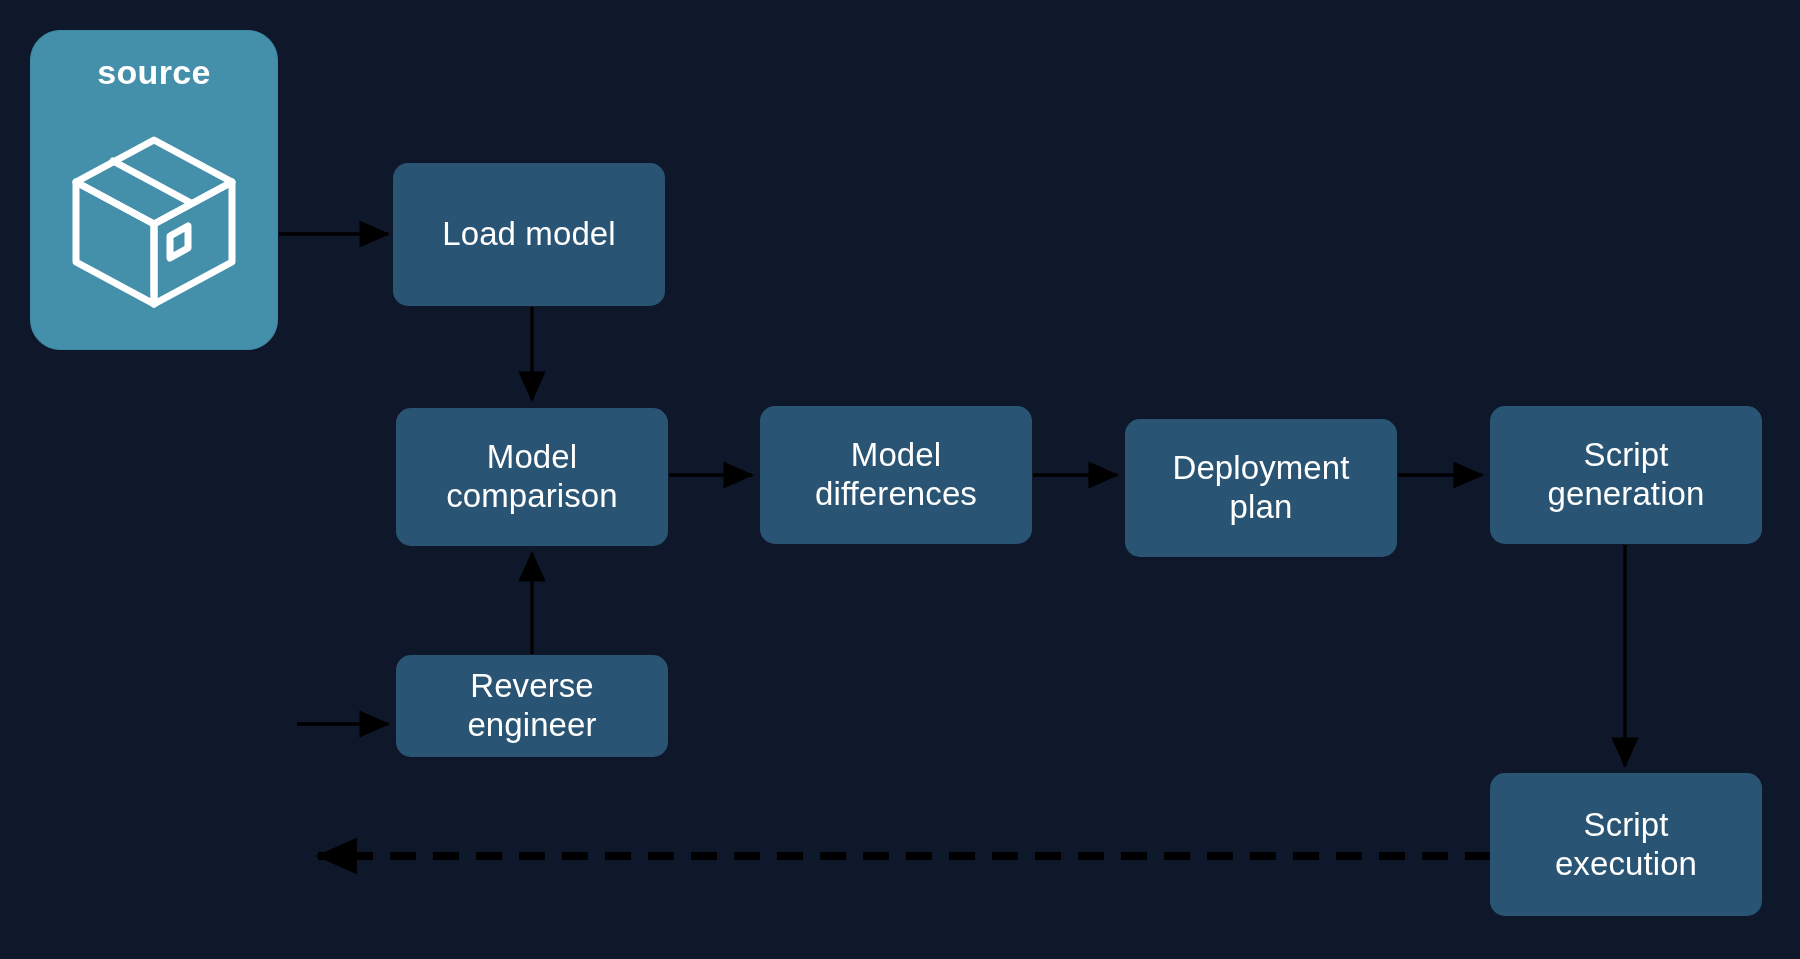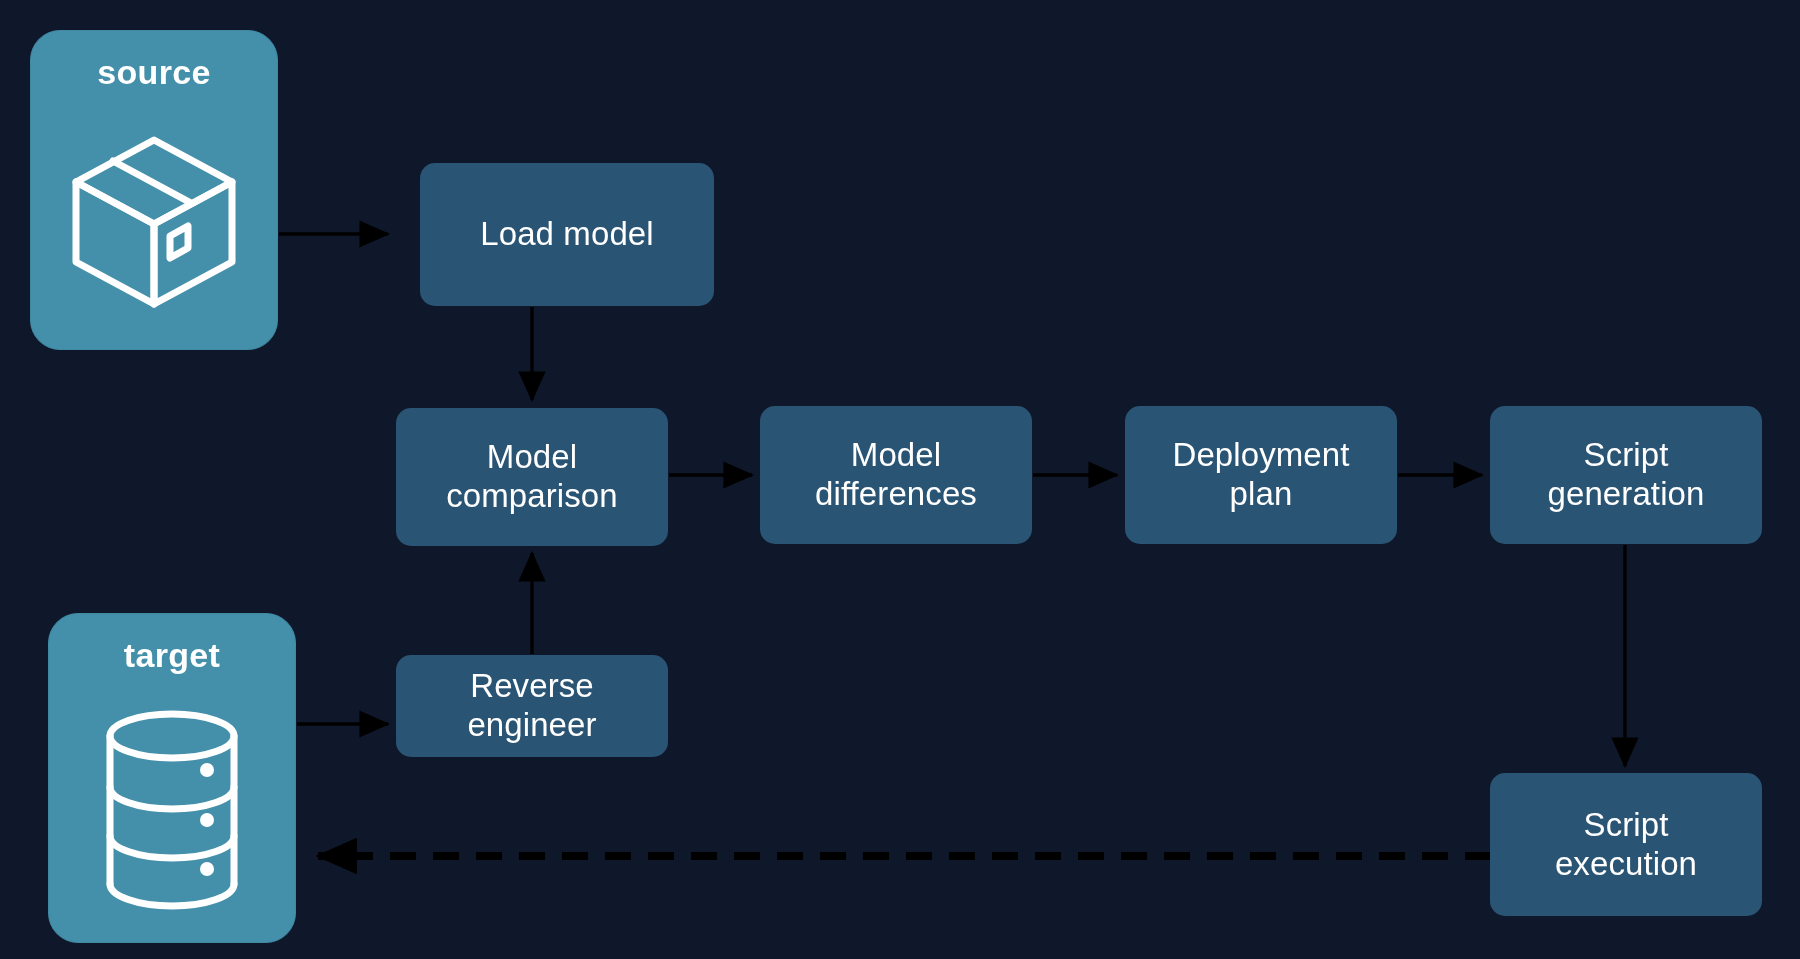--- a/index.html
+++ b/index.html
@@ -65,25 +65,25 @@
     flex: 1;
     display: flex;
     align-items: center;
     justify-content: center;
     width: 100%;
   }
 
   
   #node-source          { left: 30px;   top: 30px;  width: 248px; height: 320px; }
   #node-target          { left: 48px;   top: 613px; width: 248px; height: 330px; }
-  #node-load-model      { left: 420px;  top: 163px; width: 294px; height: 143px; justify-content: center; }
+  #node-load-model      { left: 393px;  top: 163px; width: 272px; height: 143px; justify-content: center; }
   #node-model-comparison{ left: 396px;  top: 408px; width: 272px; height: 138px; }
   #node-reverse-engineer{ left: 396px;  top: 655px; width: 272px; height: 102px; }
   #node-model-differences{left: 760px;  top: 406px; width: 272px; height: 138px; }
-  #node-deployment-plan { left: 1125px; top: 406px; width: 272px; height: 138px; }
+  #node-deployment-plan { left: 1125px; top: 419px; width: 272px; height: 138px; }
   #node-script-generation{left: 1490px; top: 406px; width: 272px; height: 138px; }
   #node-script-execution{ left: 1490px; top: 773px; width: 272px; height: 143px; }
 </style>
 </head>
 <body>
 
 <div id="stage">
 
   <svg id="edges" viewBox="0 0 1800 959" width="1800" height="959" xmlns="http://www.w3.org/2000/svg">
     <defs>
@@ -145,44 +145,20 @@
           <path d="M168 54 L168 134 L90 176 L90 96 Z"></path>
 
           <path d="M49 33 L127 75"></path>
 
           <path d="M106 108 L124 98 L124 120 L106 130 Z"></path>
         </g>
       </svg>
     </div>
   </div>
 
-  <div class="node endpoint" id="node-target">
-    <div class="title">target</div>
-    <div class="glyph">
-      <svg width="170" height="205" viewBox="0 0 170 205" xmlns="http://www.w3.org/2000/svg">
-        <g fill="none" stroke="#ffffff" stroke-width="7" stroke-linecap="round">
-
-          <ellipse cx="85" cy="28" rx="62" ry="22"></ellipse>
-
-          <path d="M23 28 L23 176"></path>
-          <path d="M147 28 L147 176"></path>
-
-          <path d="M23 176 a62 22 0 0 0 124 0"></path>
-
-          <path d="M23 79 a62 22 0 0 0 124 0"></path>
-          <path d="M23 128 a62 22 0 0 0 124 0"></path>
-        </g>
-        <g fill="#ffffff">
-          <circle cx="120" cy="62" r="7"></circle>
-          <circle cx="120" cy="112" r="7"></circle>
-          <circle cx="120" cy="161" r="7"></circle>
-        </g>
-      </svg>
-    </div>
-  </div>
 
   <div class="node proc" id="node-load-model">
     <span class="label">Load model</span>
   </div>
 
   <div class="node proc" id="node-model-comparison">
     <span class="label">Model
 comparison</span>
   </div>
 

